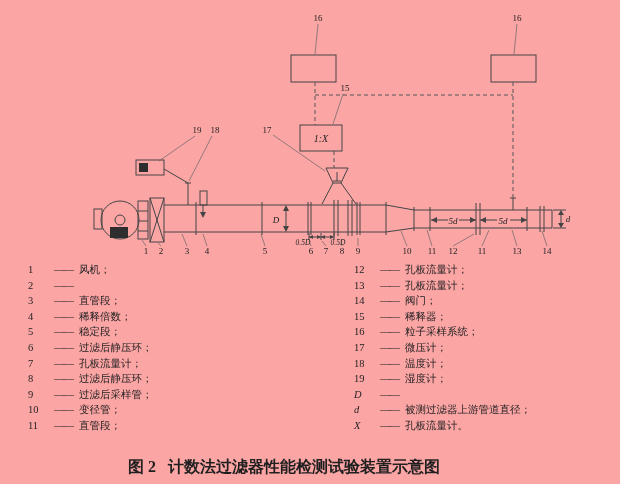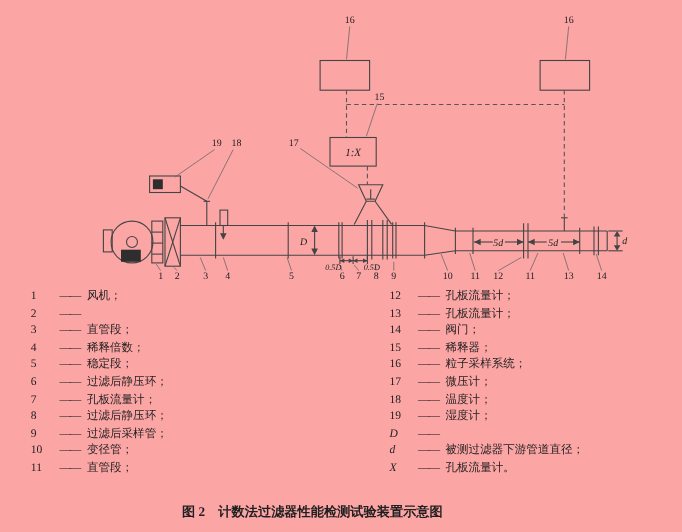--- a/index.html
+++ b/index.html
@@ -21,21 +21,21 @@
   .legend-heading{font-size:11px;margin-bottom:3px;}
   .legend-cols{display:flex;}
   .col{width:326px;}
   .col.right{width:auto;}
   .row{display:flex;font-size:10.5px;line-height:15.6px;}
   .k{width:20px;flex:none;}
   .sep{margin:0 6px;flex:none;letter-spacing:-1px;}
   .it{font-style:italic;}
   .caption{
     position:absolute;left:0;top:457px;width:568px;
-    text-align:center;font-weight:bold;font-size:12px;
+    text-align:center;font-weight:bold;font-size:16px;
   }
   .cap-prefix{margin-right:12px;}
 </style>
 </head>
 <body>
 
 <div class="page">
 
   <svg width="620" height="260" viewBox="0 0 620 260">
 
@@ -343,21 +343,21 @@
             <span class="sep">——</span>
             <span class="t">湿度计；</span>
           </div>
         <div class="row">
             <span class="k it">D</span>
             <span class="sep">——</span>
           </div>
         <div class="row">
             <span class="k it">d</span>
             <span class="sep">——</span>
-            <span class="t">被测过滤器下游管道直径；</span>
+            <span class="t">被测过滤器上游管道直径；</span>
           </div>
         <div class="row">
             <span class="k it">X</span>
             <span class="sep">——</span>
             <span class="t">孔板流量计。</span>
           </div>
       </div>
     </div>
   </div>
 

